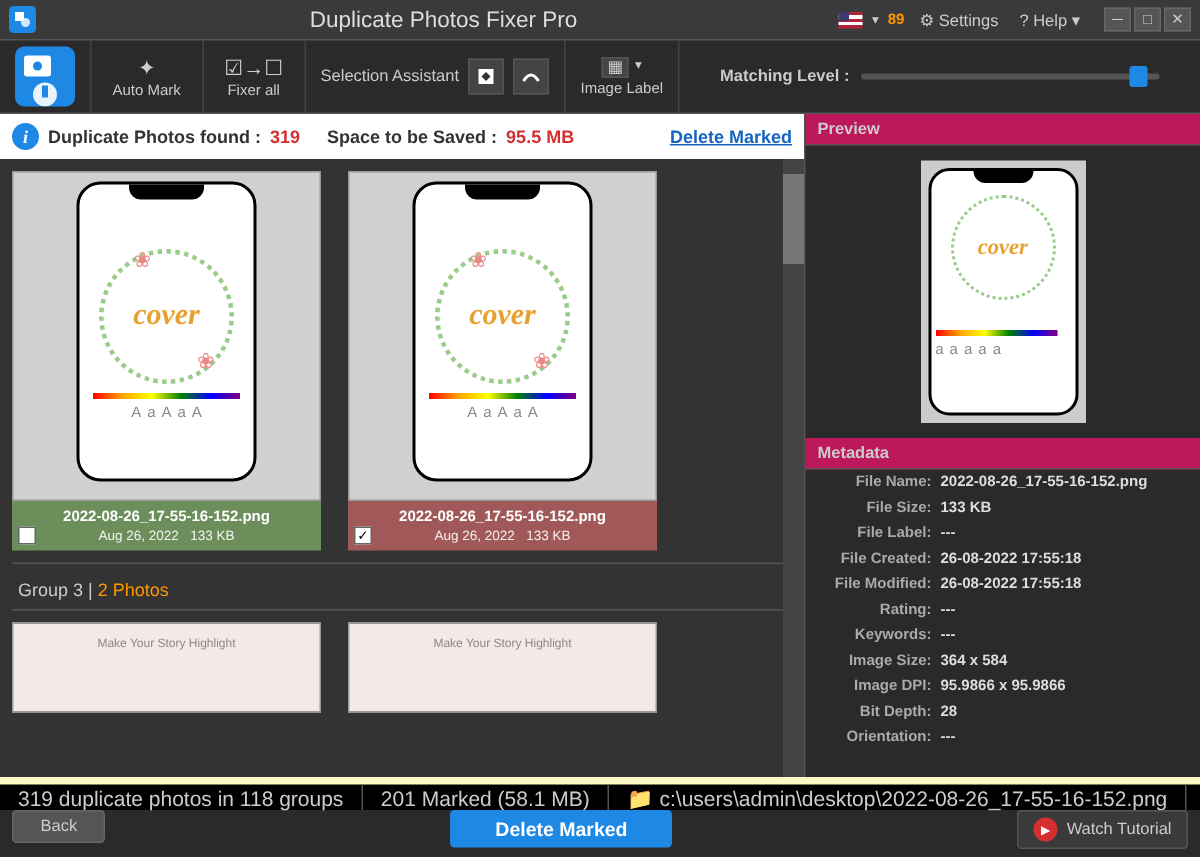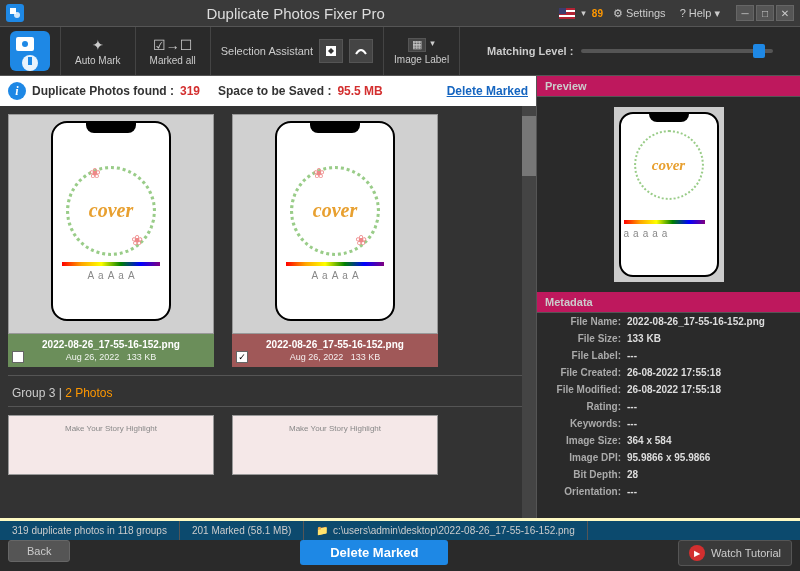--- a/index.html
+++ b/index.html
@@ -59,21 +59,21 @@
 .panel-header { background: #be185d; padding: 4px 8px; font-size: 11px; font-weight: bold; border-bottom: 1px solid #555; }
 .preview-img { display: flex; justify-content: center; padding: 10px 0; }
 .preview-phone { width: 100px; height: 165px; background: #fff; border: 2px solid #000; border-radius: 14px; padding: 6px 3px 3px; position: relative; }
 .preview-phone .notch { width: 40px; height: 8px; }
 .preview-wreath { width: 70px; height: 70px; border: 2px dotted #9c8; border-radius: 50%; display: flex; align-items: center; justify-content: center; margin: 10px auto 0; }
 .preview-cover { font-family: cursive; font-size: 15px; color: #e8a030; font-weight: bold; font-style: italic; }
 .meta-list { flex: 1; overflow: hidden; font-weight: bold; }
 .meta-row { display: flex; padding: 3px 8px; font-size: 10px; }
 .meta-key { width: 82px; text-align: right; color: #aaa; padding-right: 6px; }
 .meta-val { color: #ddd; }
-.status { background: #0c4a6e; height: 22px; display: flex; align-items: center; border-top: 3px solid #fef9c3; font-size: 10px; }
+.status { background: #000000; height: 22px; display: flex; align-items: center; border-top: 5px solid #fef9c3; font-size: 14px; }
 .status-cell { padding: 0 12px; border-right: 1px solid #555; height: 100%; display: flex; align-items: center; gap: 4px; }
 .bottom-bar { background: #2a2a2a; height: 44px; display: flex; align-items: flex-start; padding: 0 8px; gap: 8px; }
 .back-btn { background: #555; color: #ccc; padding: 4px 18px; border-radius: 3px; cursor: pointer; font-size: 11px; border: 1px solid #666; }
 .delete-btn { background: #1e88e5; color: #fff; padding: 5px 30px; border-radius: 3px; font-weight: bold; font-size: 13px; cursor: pointer; margin: 0 auto; }
 .watch-btn { display: flex; align-items: center; gap: 6px; color: #ccc; cursor: pointer; font-size: 11px; background: #3a3a3a; padding: 4px 10px; border: 1px solid #555; border-radius: 3px; }
 .play-icon { width: 16px; height: 16px; border-radius: 50%; background: #d32f2f; display: flex; align-items: center; justify-content: center; color: #fff; font-size: 8px; }
 </style>
 </head>
 <body>
 
@@ -107,21 +107,21 @@
           <path d="M20 24 a8 8 0 1 1 0 16 a8 8 0 1 1 0-16" fill="#fff" opacity="0.9"></path>
           <rect x="18" y="26" width="4" height="8" fill="#1e88e5"></rect>
         </svg></div>
   </div>
   <div class="toolbar-btn">
     <span class="icon">✦</span>
     <span>Auto Mark</span>
   </div>
   <div class="toolbar-btn">
     <span class="icon">☑→☐</span>
-    <span>Marked all</span>
+    <span>Fixer all</span>
   </div>
   <div class="toolbar-section">
     <span>Selection Assistant</span>
     <div class="square-btn">
         <svg width="14" height="14">
           <rect x="2" y="2" width="10" height="10" fill="#fff"></rect>
           <path d="M4 7 L7 4 L10 7 L7 10 Z" fill="#333"></path>
         </svg>
       </div>
     <div class="square-btn">

